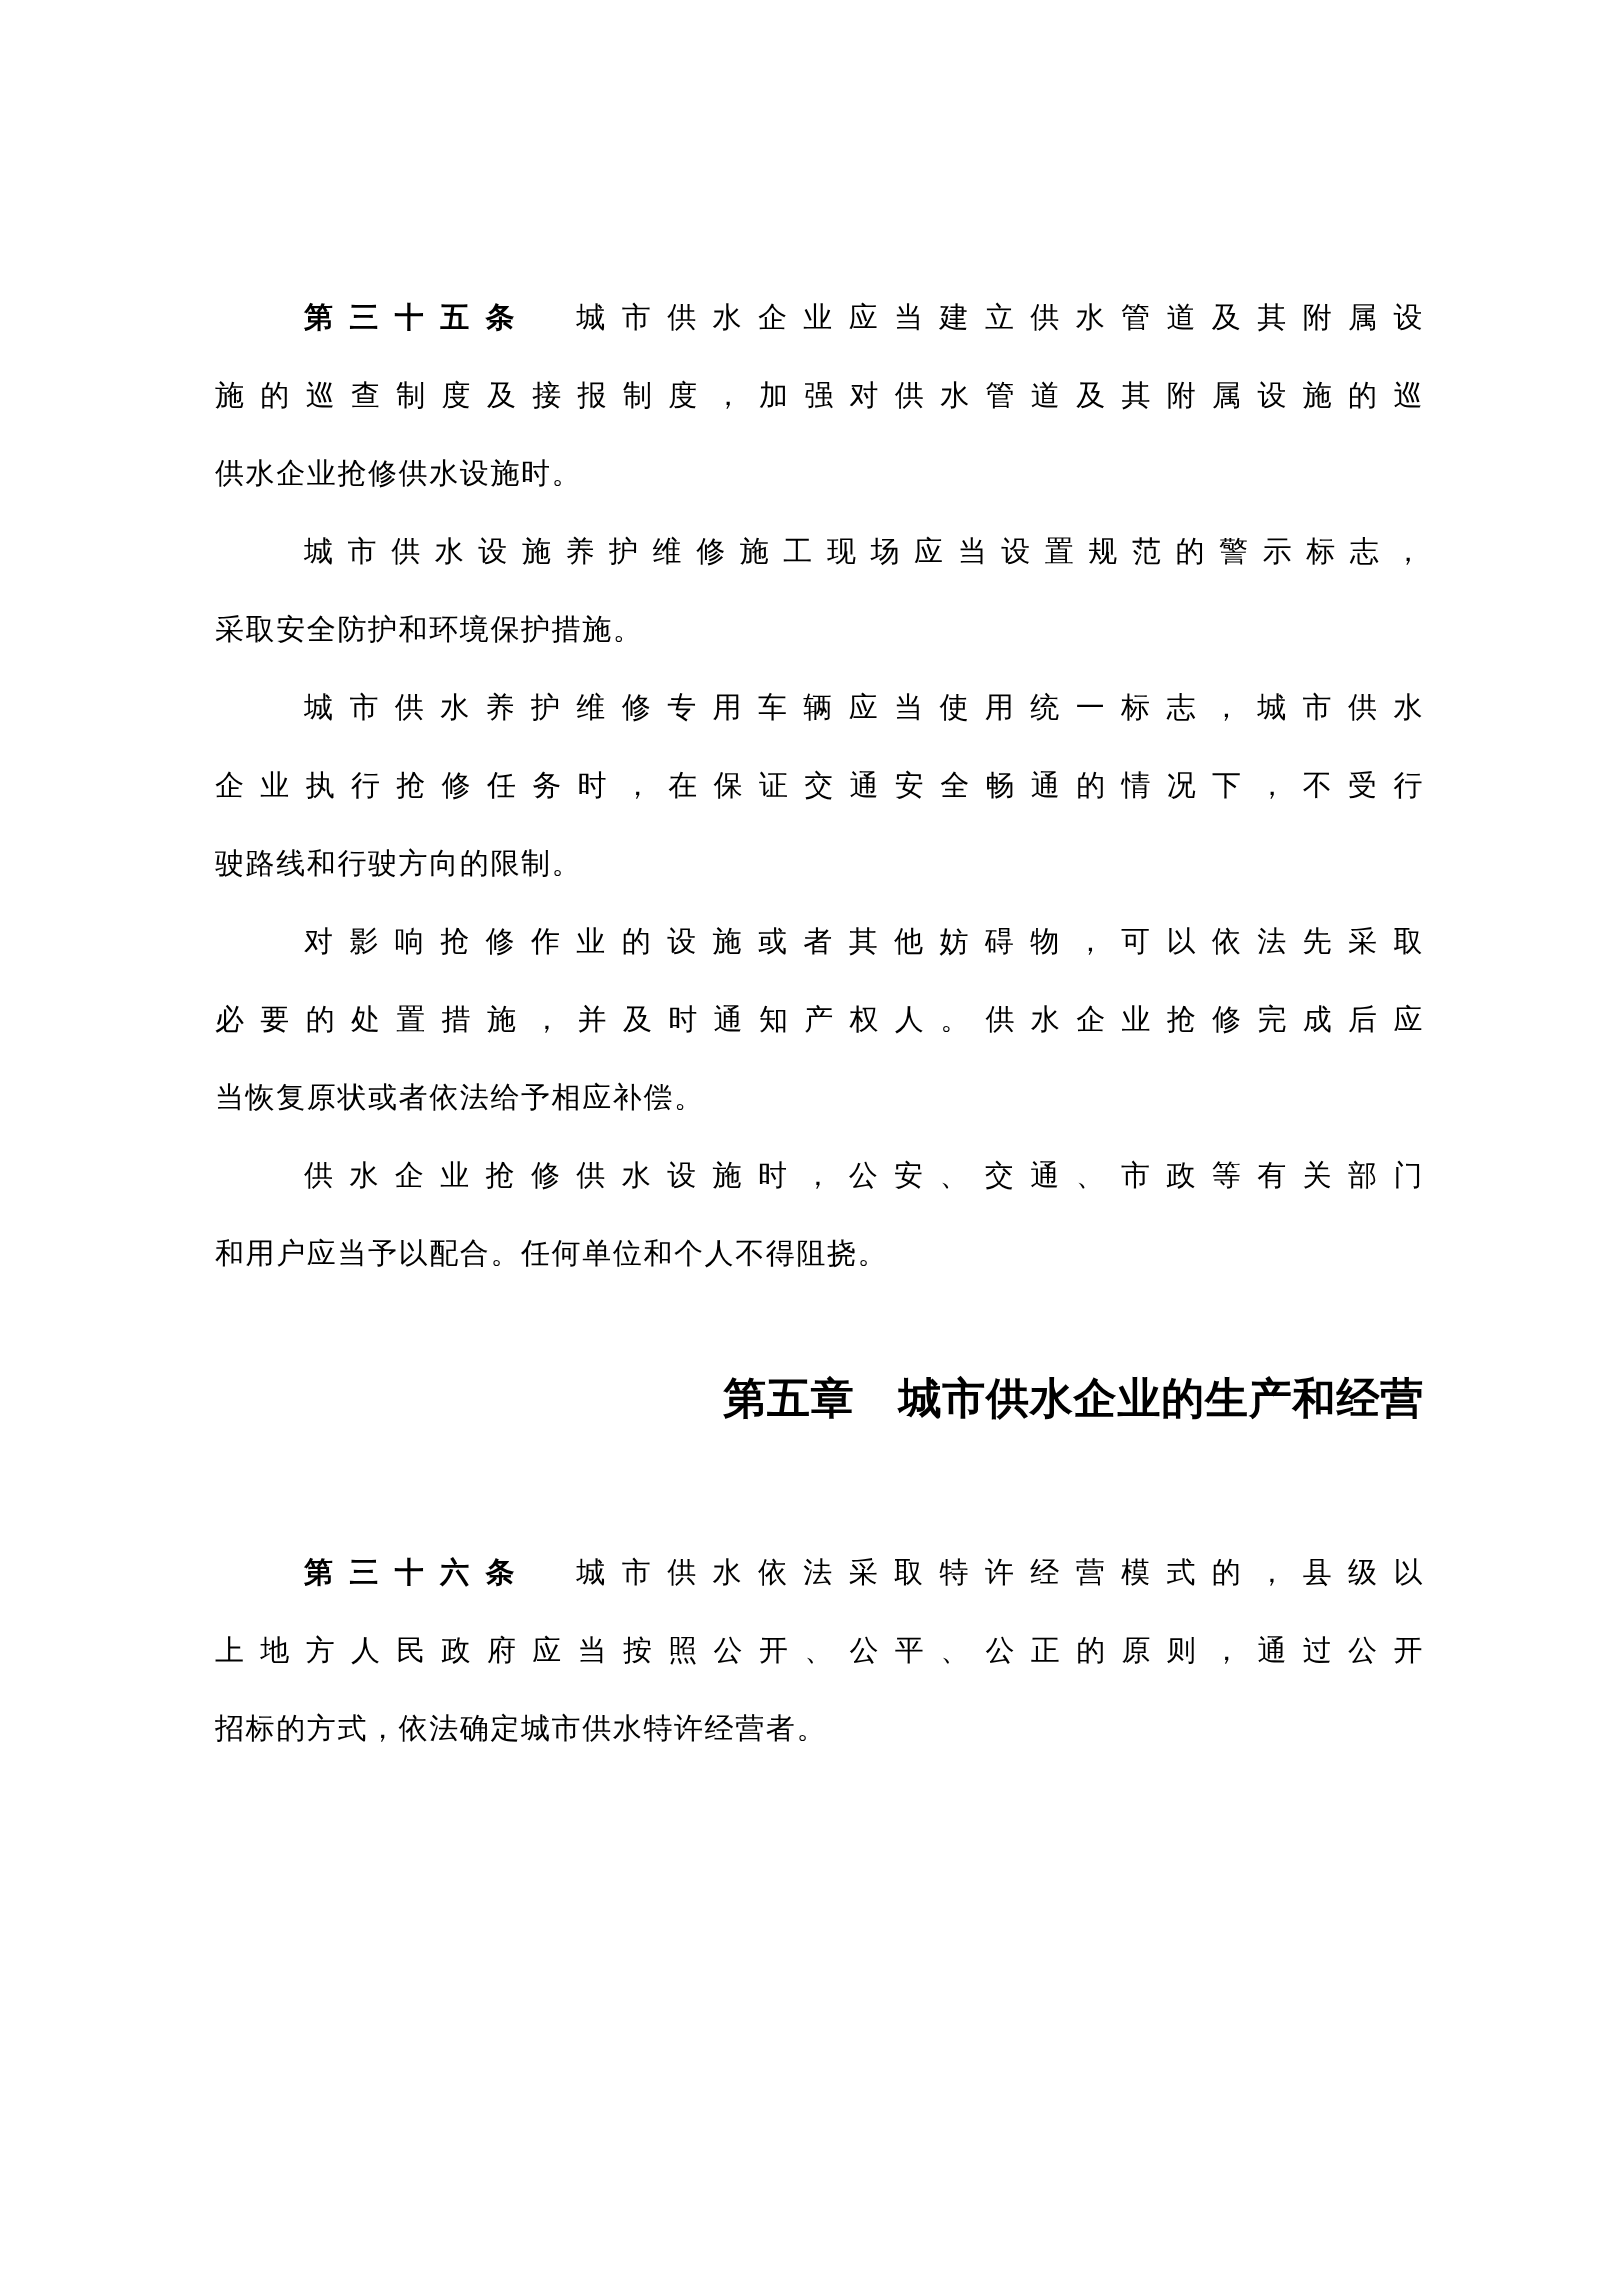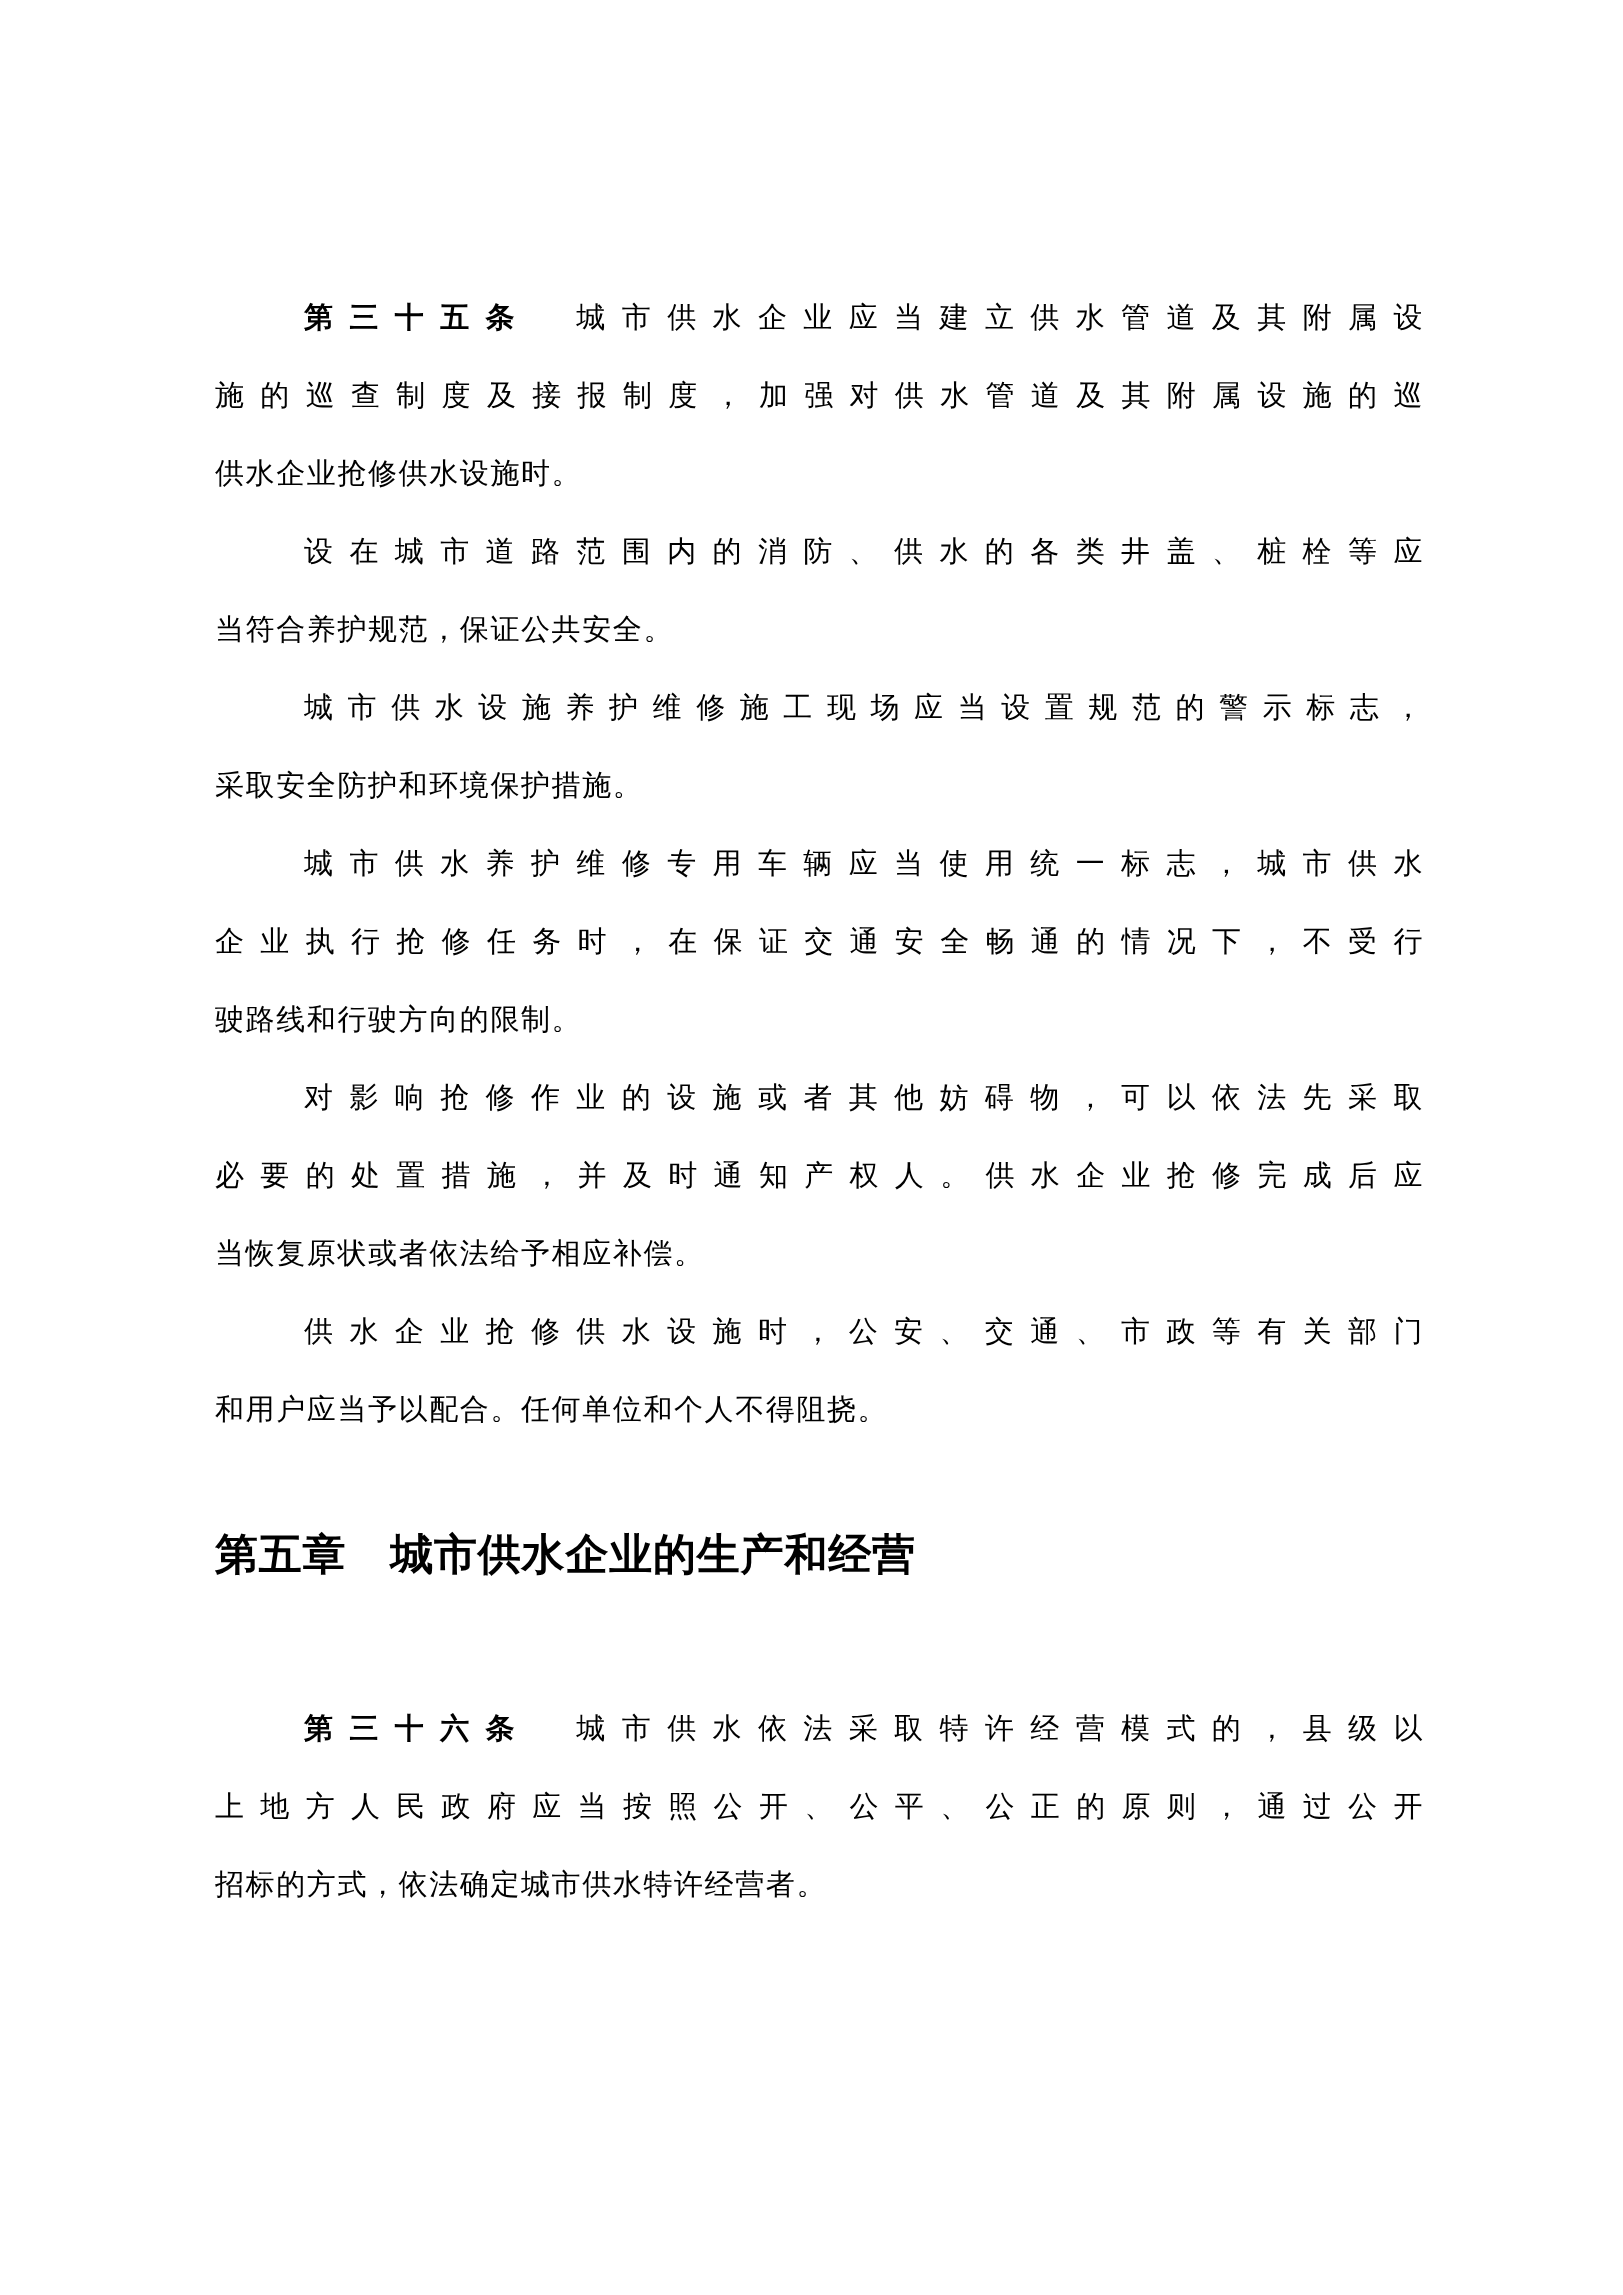--- a/index.html
+++ b/index.html
@@ -40,42 +40,38 @@
   .line.indent {
     padding-left: 89px;
   }
   .bold {
     font-weight: bold;
   }
   .chapter-heading {
     font-size: 43px;
     font-weight: bold;
     font-family: "Liberation Sans", sans-serif;
-    text-align: left;
+    text-align: right;
     line-height: 82px;
     height: 82px;
     margin-top: 65px;
     margin-bottom: 94px;
     letter-spacing: 0.8px;
     color: #000000;
   }
 </style>
 </head>
 <body>
 
 <div class="page">
   <div class="content">
       <div class="paragraph">
         <div class="line fill indent"><span class="bold">第三十五条</span><span>　城市供水企业应当建立供水管道及其附属设</span></div>
         <div class="line fill"><span>施的巡查制度及接报制度，加强对供水管道及其附属设施的巡</span></div>
         <div class="line"><span>供水企业抢修供水设施时。</span></div>
-      </div>
-      <div class="paragraph">
-        <div class="line fill indent"><span>设在城市道路范围内的消防、供水的各类井盖、桩栓等应</span></div>
-        <div class="line"><span>当符合养护规范，保证公共安全。</span></div>
       </div>
       <div class="paragraph">
         <div class="line fill indent"><span>城市供水设施养护维修施工现场应当设置规范的警示标志，</span></div>
         <div class="line"><span>采取安全防护和环境保护措施。</span></div>
       </div>
       <div class="paragraph">
         <div class="line fill indent"><span>城市供水养护维修专用车辆应当使用统一标志，城市供水</span></div>
         <div class="line fill"><span>企业执行抢修任务时，在保证交通安全畅通的情况下，不受行</span></div>
         <div class="line"><span>驶路线和行驶方向的限制。</span></div>
       </div>

